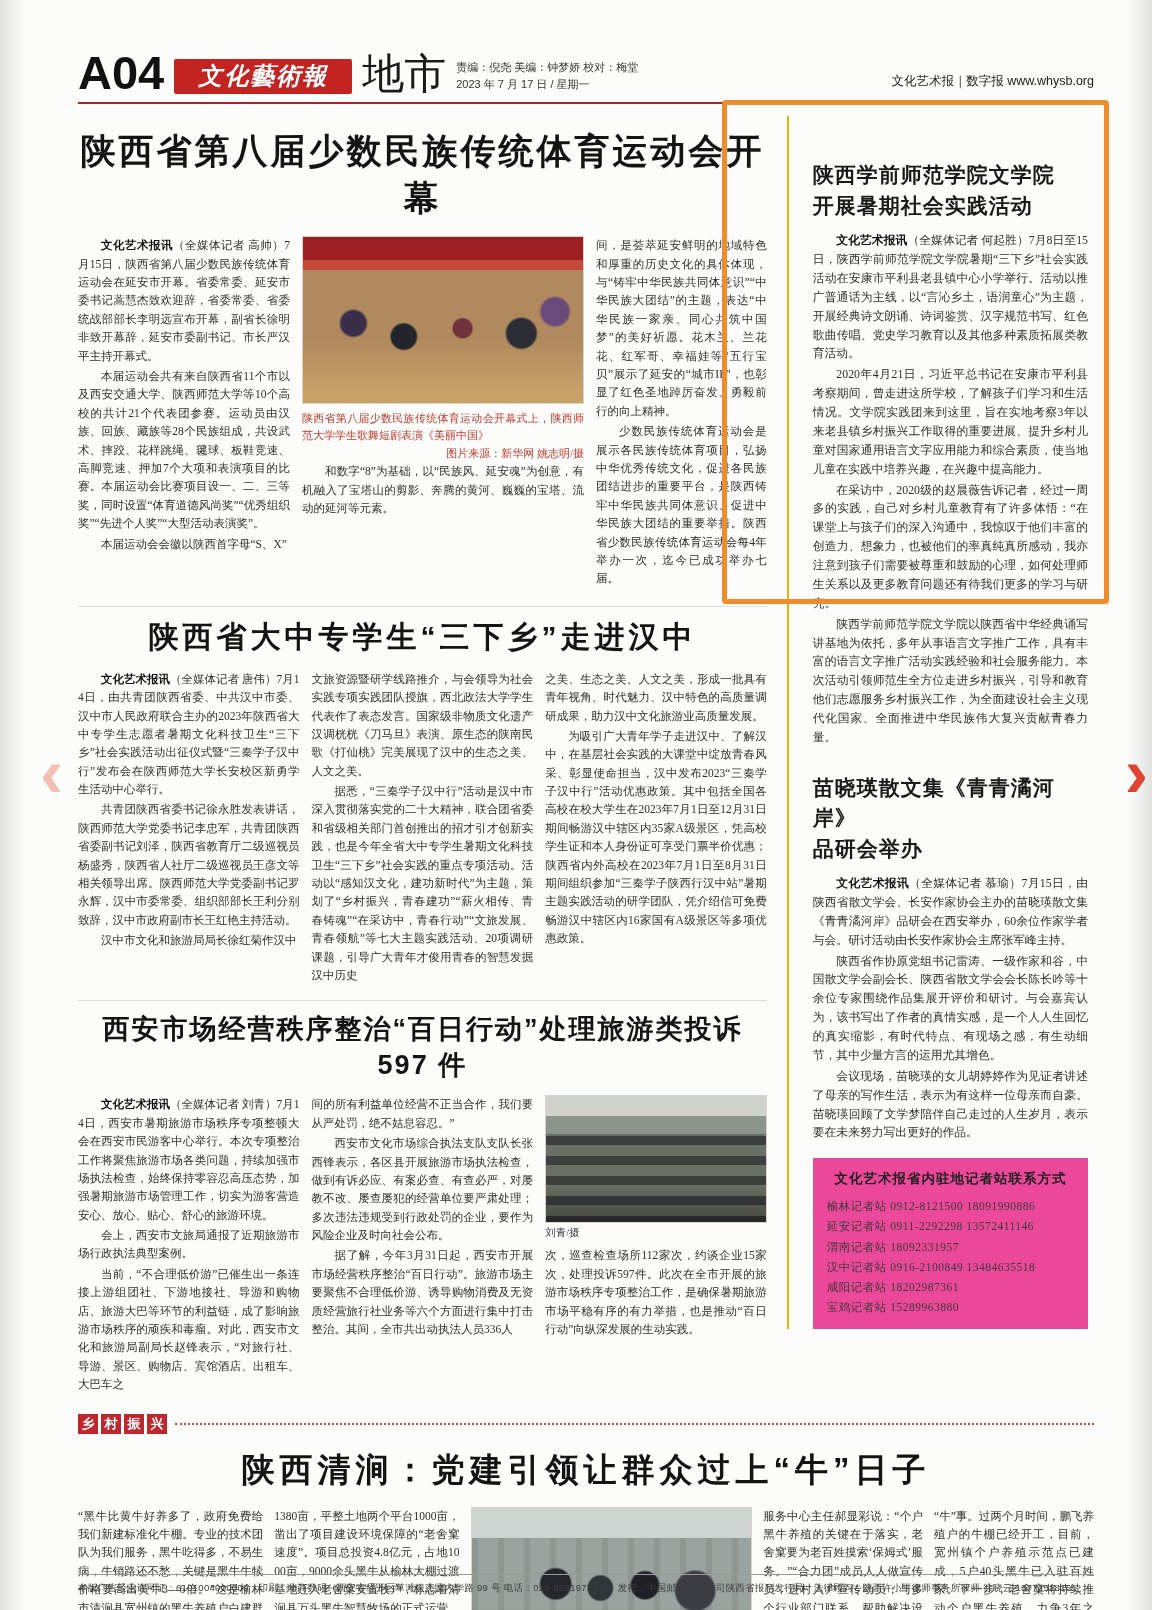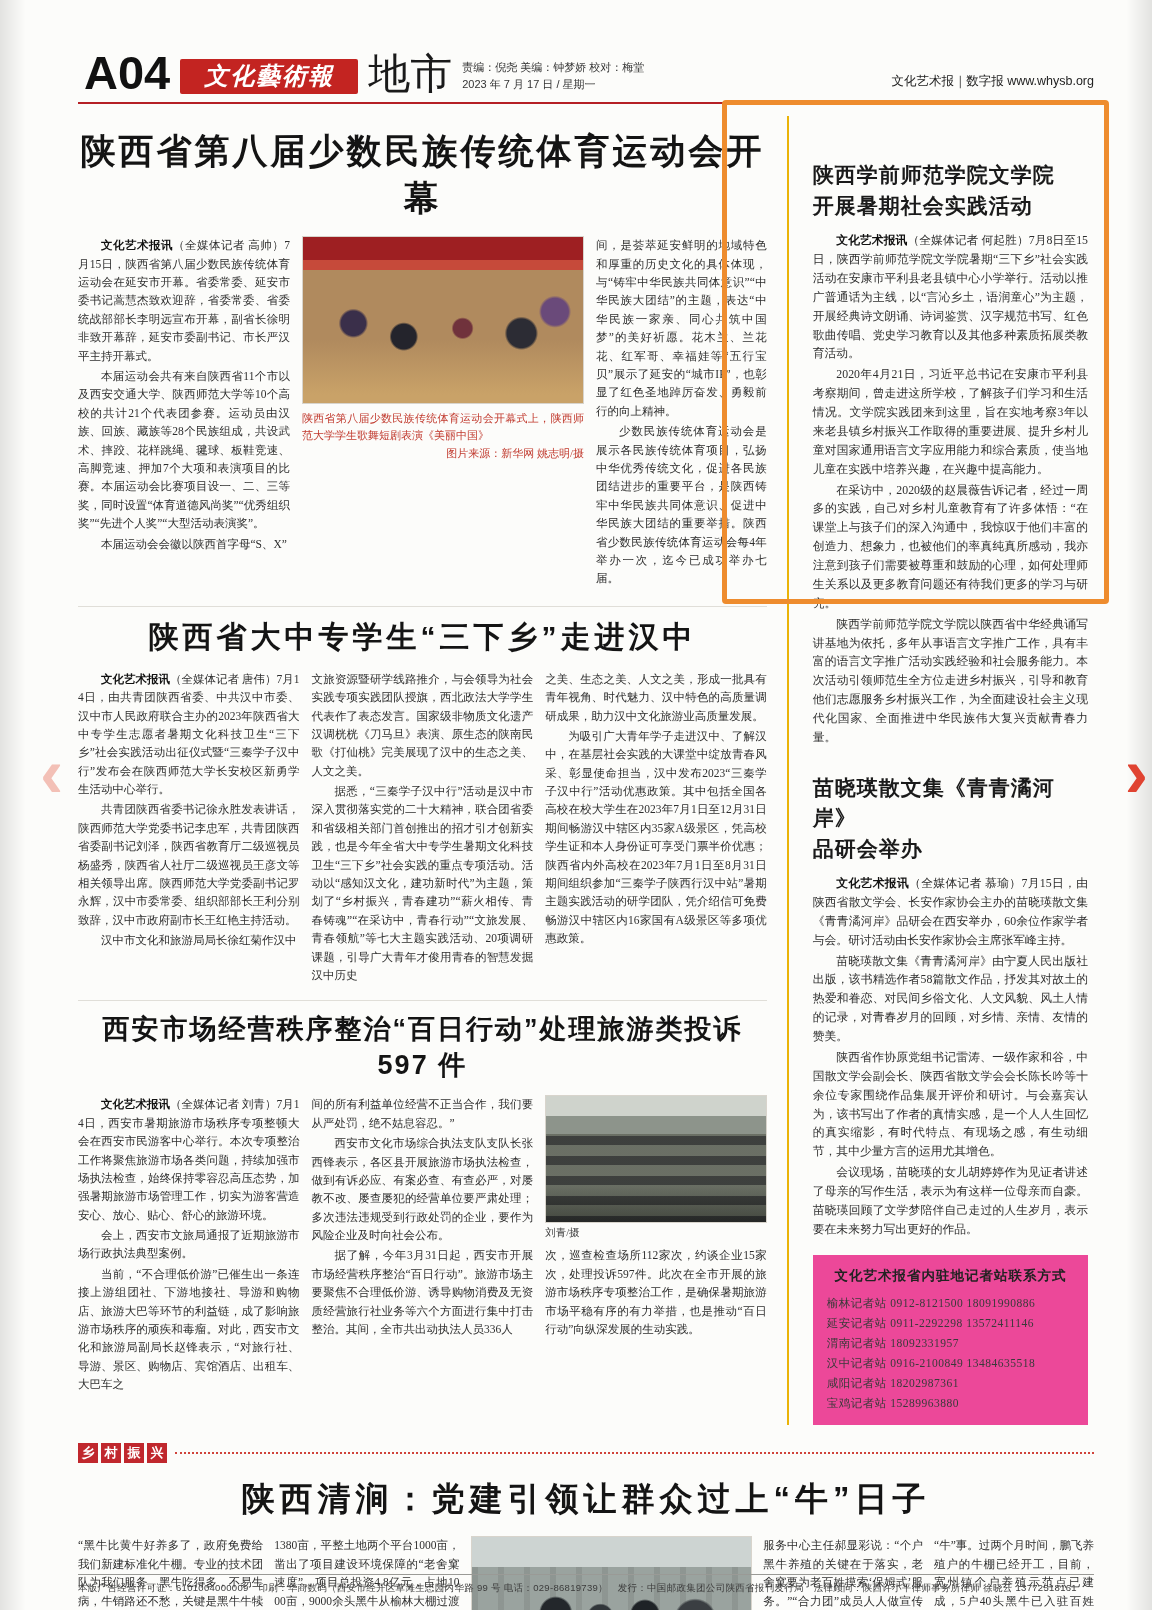--- a/index.html
+++ b/index.html
@@ -3,21 +3,21 @@
 <meta charset="utf-8">
 <style>
   html,body{margin:0;padding:0;}
   body{width:1152px;height:1610px;background:#ececea;font-family:"Liberation Serif",serif;}
   .page{position:relative;width:1152px;height:1610px;background:#fcfcfa;overflow:hidden;}
   .edge{position:absolute;top:0;bottom:0;width:26px;pointer-events:none;}
   .edge.l{left:0;background:linear-gradient(90deg,rgba(0,0,0,.10),rgba(0,0,0,0));}
   .edge.r{right:0;background:linear-gradient(270deg,rgba(0,0,0,.10),rgba(0,0,0,0));}
   .content{position:absolute;left:78px;top:52px;width:1016px;}
   
-  .hdr{display:flex;align-items:flex-end;justify-content:space-between;margin-left:6px;}
+  .hdr{display:flex;align-items:flex-end;justify-content:space-between;}
   .hdr-left{display:flex;align-items:flex-end;gap:10px;}
   .pageno{font-family:"Liberation Sans",sans-serif;font-size:47px;font-weight:700;line-height:.9;color:#111;}
   .masthead{background:#c32421;color:#fff;font-size:24px;font-weight:700;font-style:italic;
     padding:5px 24px 6px;letter-spacing:2px;border-radius:2px;line-height:1;}
   .section{font-family:"Liberation Sans",sans-serif;font-size:42px;font-weight:500;line-height:.95;color:#1a1a1a;}
   .hmeta{font-family:"Liberation Sans",sans-serif;font-size:11px;color:#333;line-height:1.5;padding-bottom:2px;}
   .hright{font-family:"Liberation Sans",sans-serif;font-size:12.5px;color:#222;padding-bottom:4px;}
   .redline{border:0;border-top:2px solid #b52025;margin:8px 0 0;}
   
   .cols{display:flex;gap:12px;}
@@ -132,20 +132,21 @@
           <div class="cols">
             <div class="a1-c1">
               <p class="para"><strong class="lead">文化艺术报讯</strong><span>（全媒体记者 高帅）7月15日，陕西省第八届少数民族传统体育运动会在延安市开幕。省委常委、延安市委书记蒿慧杰致欢迎辞，省委常委、省委统战部部长李明远宣布开幕，副省长徐明非致开幕辞，延安市委副书记、市长严汉平主持开幕式。</span></p>
               <p class="para">本届运动会共有来自陕西省11个市以及西安交通大学、陕西师范大学等10个高校的共计21个代表团参赛。运动员由汉族、回族、藏族等28个民族组成，共设武术、摔跤、花样跳绳、毽球、板鞋竞速、高脚竞速、押加7个大项和表演项目的比赛。本届运动会比赛项目设一、二、三等奖，同时设置“体育道德风尚奖”“优秀组织奖”“先进个人奖”“大型活动表演奖”。</p>
               <p class="para">本届运动会会徽以陕西首字母“S、X”</p>
             </div>
             <div class="a1-c2">
               <div class="photo photo1"></div>
               <div class="cap-red">陕西省第八届少数民族传统体育运动会开幕式上，陕西师范大学学生歌舞短剧表演《美丽中国》</div>
               <div class="cap-credit">图片来源：新华网 姚志明/摄</div>
+              <p class="para">和数字“8”为基础，以“民族风、延安魂”为创意，有机融入了宝塔山的剪影、奔腾的黄河、巍巍的宝塔、流动的延河等元素。</p>
             </div>
             <div class="a1-c3">
               <p class="para" style="text-indent:0;">间，是荟萃延安鲜明的地域特色和厚重的历史文化的具体体现，与“铸牢中华民族共同体意识”“中华民族大团结”的主题，表达“中华民族一家亲、同心共筑中国梦”的美好祈愿。花木兰、兰花花、红军哥、幸福娃等“五行宝贝”展示了延安的“城市IP”，也彰显了红色圣地踔厉奋发、勇毅前行的向上精神。</p>
               <p class="para">少数民族传统体育运动会是展示各民族传统体育项目，弘扬中华优秀传统文化，促进各民族团结进步的重要平台，是陕西铸牢中华民族共同体意识、促进中华民族大团结的重要举措。陕西省少数民族传统体育运动会每4年举办一次，迄今已成功举办七届。</p>
             </div>
           </div>
         </div>
 
         <div class="a2">
           <div class="headline">陕西省大中专学生“三下乡”走进汉中</div>
@@ -200,21 +201,20 @@
           <p class="para">在采访中，2020级的赵晨薇告诉记者，经过一周多的实践，自己对乡村儿童教育有了许多体悟：“在课堂上与孩子们的深入沟通中，我惊叹于他们丰富的创造力、想象力，也被他们的率真纯真所感动，我亦注意到孩子们需要被尊重和鼓励的心理，如何处理师生关系以及更多教育问题还有待我们更多的学习与研究。”</p>
           <p class="para">陕西学前师范学院文学院以陕西省中华经典诵写讲基地为依托，多年从事语言文字推广工作，具有丰富的语言文字推广活动实践经验和社会服务能力。本次活动引领师范生全方位走进乡村振兴，引导和教育他们志愿服务乡村振兴工作，为全面建设社会主义现代化国家、全面推进中华民族伟大复兴贡献青春力量。</p>
         </div>
 
         <div class="r-art miao">
           <div class="r-head">
             <div>苗晓瑛散文集《青青潏河岸》</div>
             <div>品研会举办</div>
           </div>
           <p class="para"><strong class="lead">文化艺术报讯</strong><span>（全媒体记者 慕瑜）7月15日，由陕西省散文学会、长安作家协会主办的苗晓瑛散文集《青青潏河岸》品研会在西安举办，60余位作家学者与会。研讨活动由长安作家协会主席张军峰主持。</span></p>
-          <p class="para">苗晓瑛散文集《青青潏河岸》由宁夏人民出版社出版，该书精选作者58篇散文作品，抒发其对故土的热爱和眷恋、对民间乡俗文化、人文风貌、风土人情的记录，对青春岁月的回顾，对乡情、亲情、友情的赞美。</p>
           <p class="para">陕西省作协原党组书记雷涛、一级作家和谷，中国散文学会副会长、陕西省散文学会会长陈长吟等十余位专家围绕作品集展开评价和研讨。与会嘉宾认为，该书写出了作者的真情实感，是一个人人生回忆的真实缩影，有时代特点、有现场之感，有生动细节，其中少量方言的运用尤其增色。</p>
           <p class="para">会议现场，苗晓瑛的女儿胡婷婷作为见证者讲述了母亲的写作生活，表示为有这样一位母亲而自豪。苗晓瑛回顾了文学梦陪伴自己走过的人生岁月，表示要在未来努力写出更好的作品。</p>
         </div>
 
         <div class="contacts">
           <div class="c-title">文化艺术报省内驻地记者站联系方式</div>
           <div class="c-row">榆林记者站  0912-8121500  18091990886</div>
           <div class="c-row">延安记者站  0911-2292298  13572411146</div>
           <div class="c-row">渭南记者站  18092331957</div>
           <div class="c-row">汉中记者站  0916-2100849  13484635518</div>

